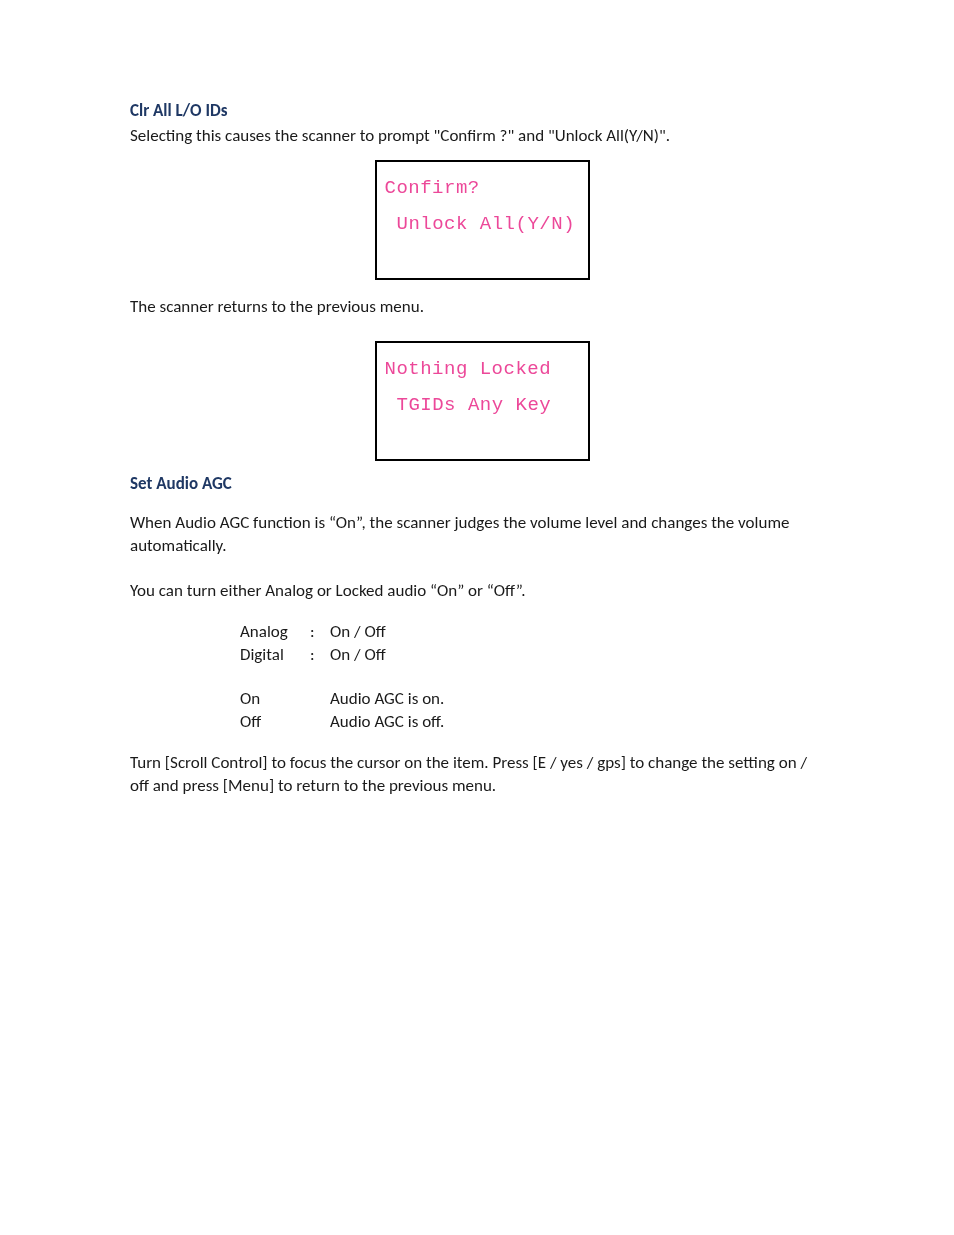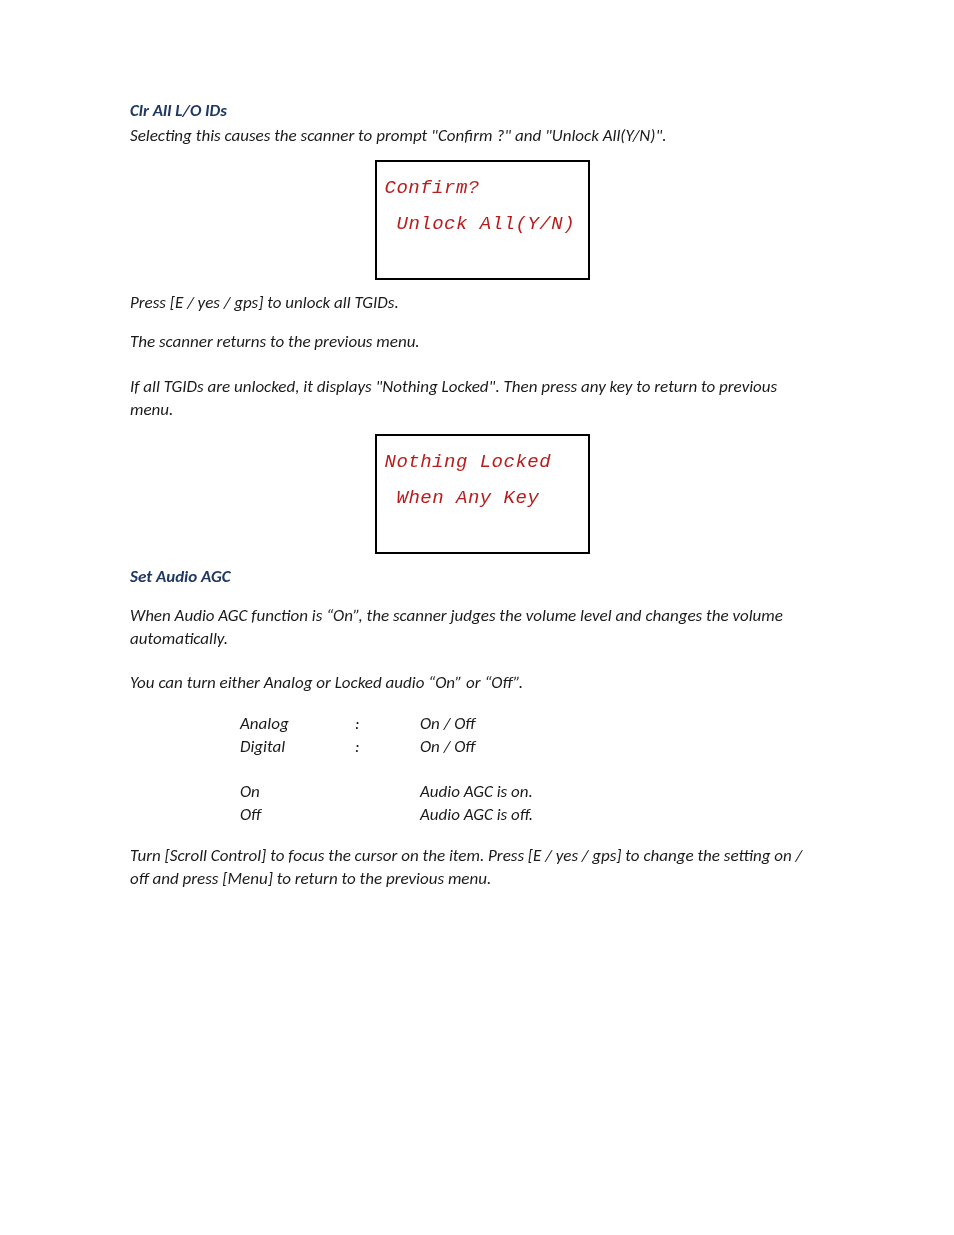--- a/index.html
+++ b/index.html
@@ -9,21 +9,20 @@
     font-family: Calibri, "Segoe UI", Arial, sans-serif;
     color: #1a1a1a;
   }
   .page {
     width: 954px;
     min-height: 1235px;
     box-sizing: border-box;
     padding: 100px 120px 60px 130px;
     font-size: 17px;
     line-height: 1.35;
-    font-style: italic;
   }
   .section-title {
     color: #1f3864;
     font-weight: bold;
     margin: 0 0 2px 0;
   }
   p.body {
     margin: 0 11px 2px 0;
   }
   p.spacer {
@@ -33,34 +32,33 @@
     width: 215px;
     height: 120px;
     border: 2px solid #000;
     margin: 12px auto 12px auto;
     padding: 8px 6px 6px 6px;
     box-sizing: border-box;
     font-family: "Courier New", monospace;
     font-size: 19px;
     line-height: 1.9;
     letter-spacing: 0.5px;
-    color: #b91c1c;
+    color: #ec4899;
   }
   .lcd .line1 {
     padding-left: 2px;
   }
   .lcd .line2 {
     padding-left: 14px;
   }
   .agc-table {
     margin: 18px 0 18px 110px;
   }
   .agc-row {
     display: flex;
-    gap: 45px;
   }
   .agc-label {
     width: 70px;
     text-align: left;
   }
   .agc-colon {
     width: 20px;
   }
   .agc-value {
     width: 200px;
@@ -75,28 +73,26 @@
 <div class="page">
 
   <p class="section-title">Clr All L/O IDs</p>
   <p class="body">Selecting this causes the scanner to prompt "Confirm ?" and "Unlock All(Y/N)".</p>
 
   <div class="lcd">
     <div class="line1">Confirm?</div>
     <div class="line2">Unlock All(Y/N)</div>
   </div>
 
-  <p class="body">Press [E / yes / gps] to unlock all TGIDs.</p>
   <p class="body spacer">The scanner returns to the previous menu.</p>
 
-  <p class="body">If all TGIDs are unlocked, it displays "Nothing Locked". Then press any key to return to previous menu.</p>
 
   <div class="lcd">
     <div class="line1">Nothing Locked</div>
-    <div class="line2">When Any Key</div>
+    <div class="line2">TGIDs Any Key</div>
   </div>
 
   <p class="section-title" style="margin-top:10px">Set Audio AGC</p>
   <p class="body spacer">When Audio AGC function is “On”, the scanner judges the volume level and changes the volume automatically.</p>
 
   <p class="body">You can turn either Analog or Locked audio “On” or “Off”.</p>
 
   <div class="agc-table">
     <div class="agc-row">
       <div class="agc-label">Analog</div>

